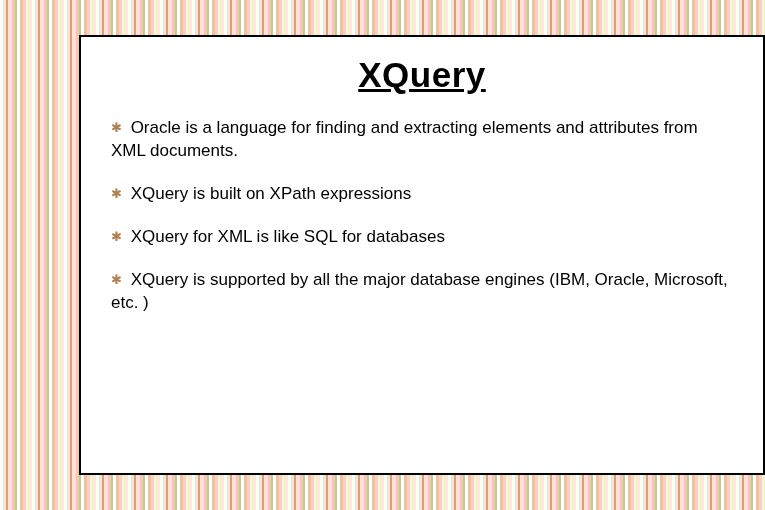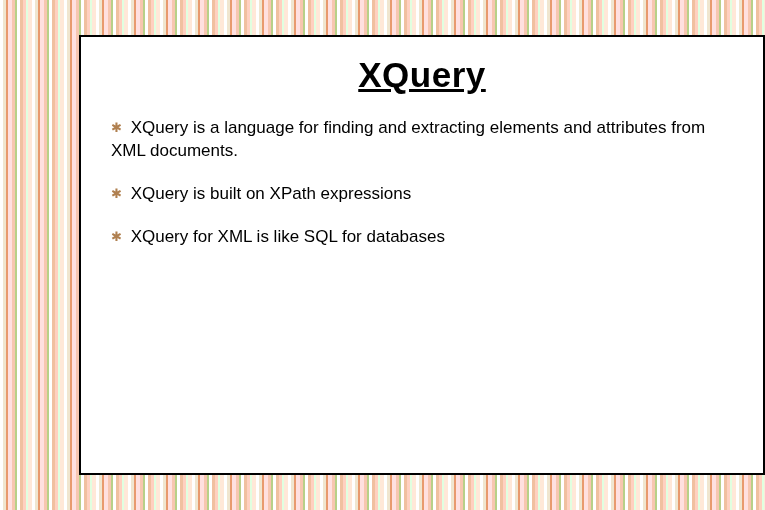--- a/index.html
+++ b/index.html
@@ -27,27 +27,31 @@
 </style>
 </head>
 <body>
 
 <div class="bg">
   <div class="card">
     <div class="title">XQuery</div>
 
     <div class="item">
       <span class="bullet">✱</span>
-      <span>XQuery is a language for finding and extracting elements and attributes from XML documents.</span>
+      <span>Oracle is a language for finding and extracting elements and attributes from XML documents.</span>
     </div>
 
     <div class="item">
       <span class="bullet">✱</span>
       <span>XQuery is built on XPath expressions</span>
     </div>
 
     <div class="item">
       <span class="bullet">✱</span>
       <span>XQuery for XML is like SQL for databases</span>
     </div>
 
+    <div class="item">
+      <span class="bullet">✱</span>
+      <span>XQuery is supported by all the major database engines (IBM, Oracle, Microsoft, etc. )</span>
+    </div>
   </div>
 </div>
 
 </body></html>

